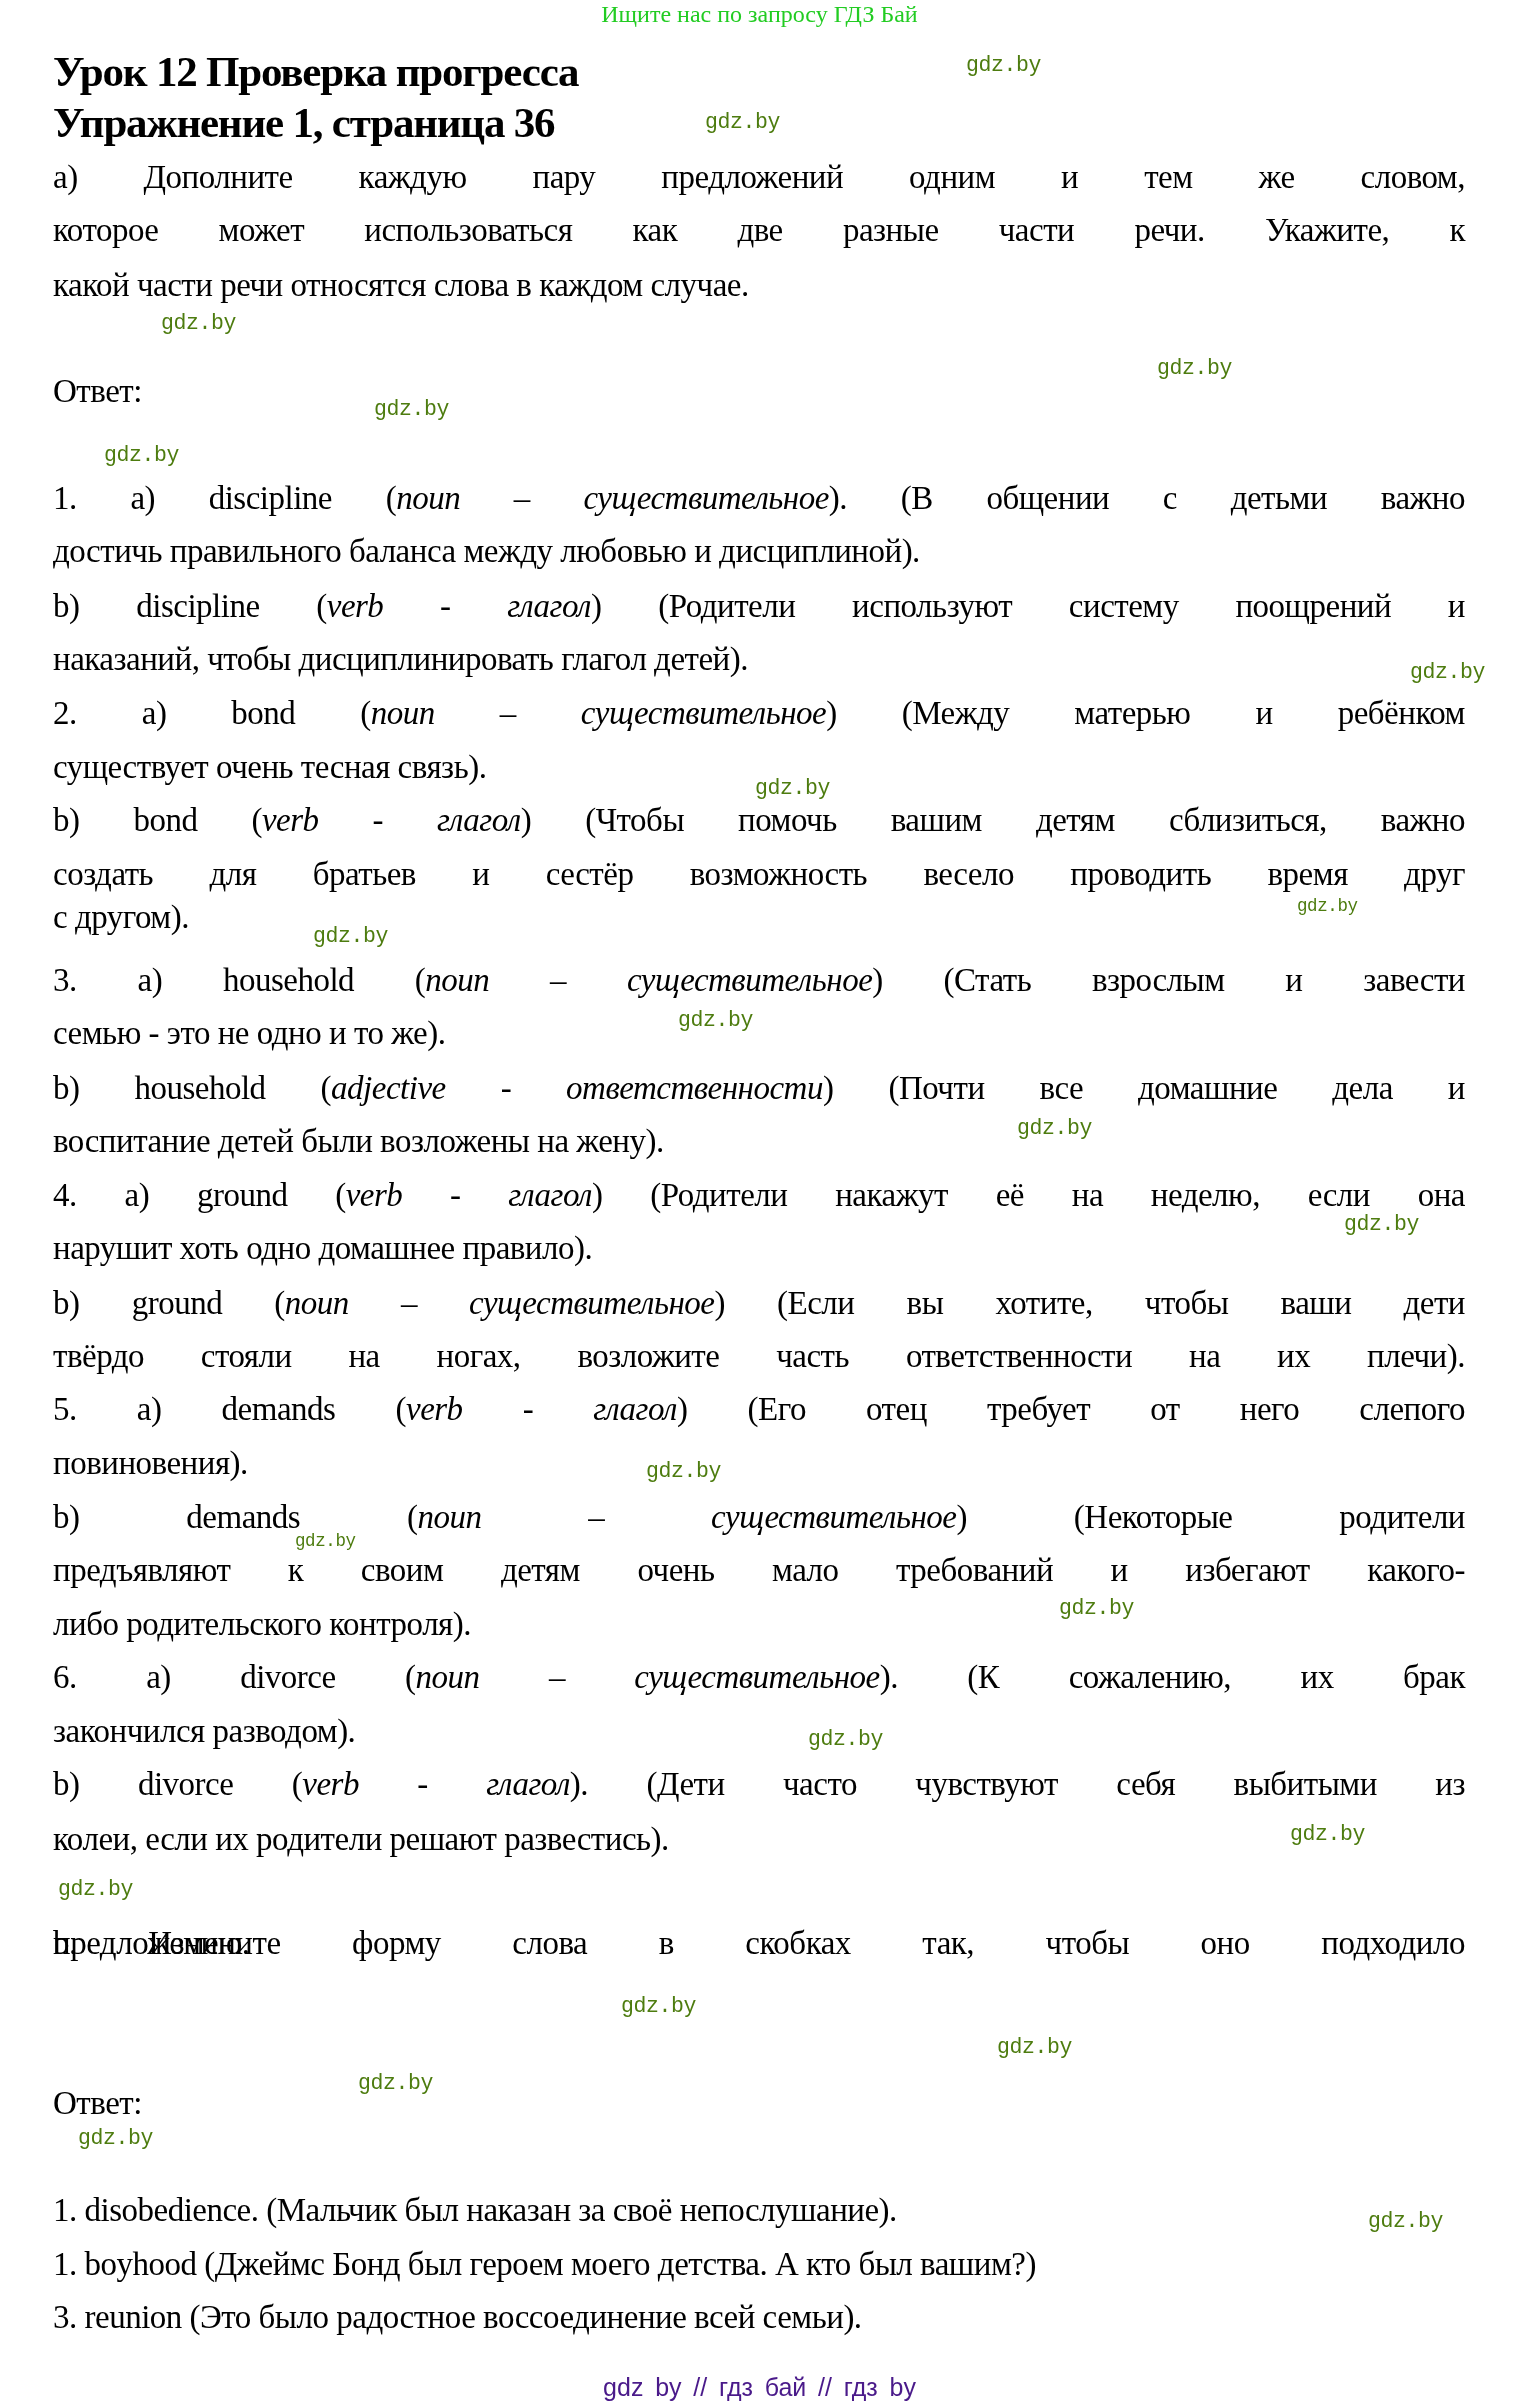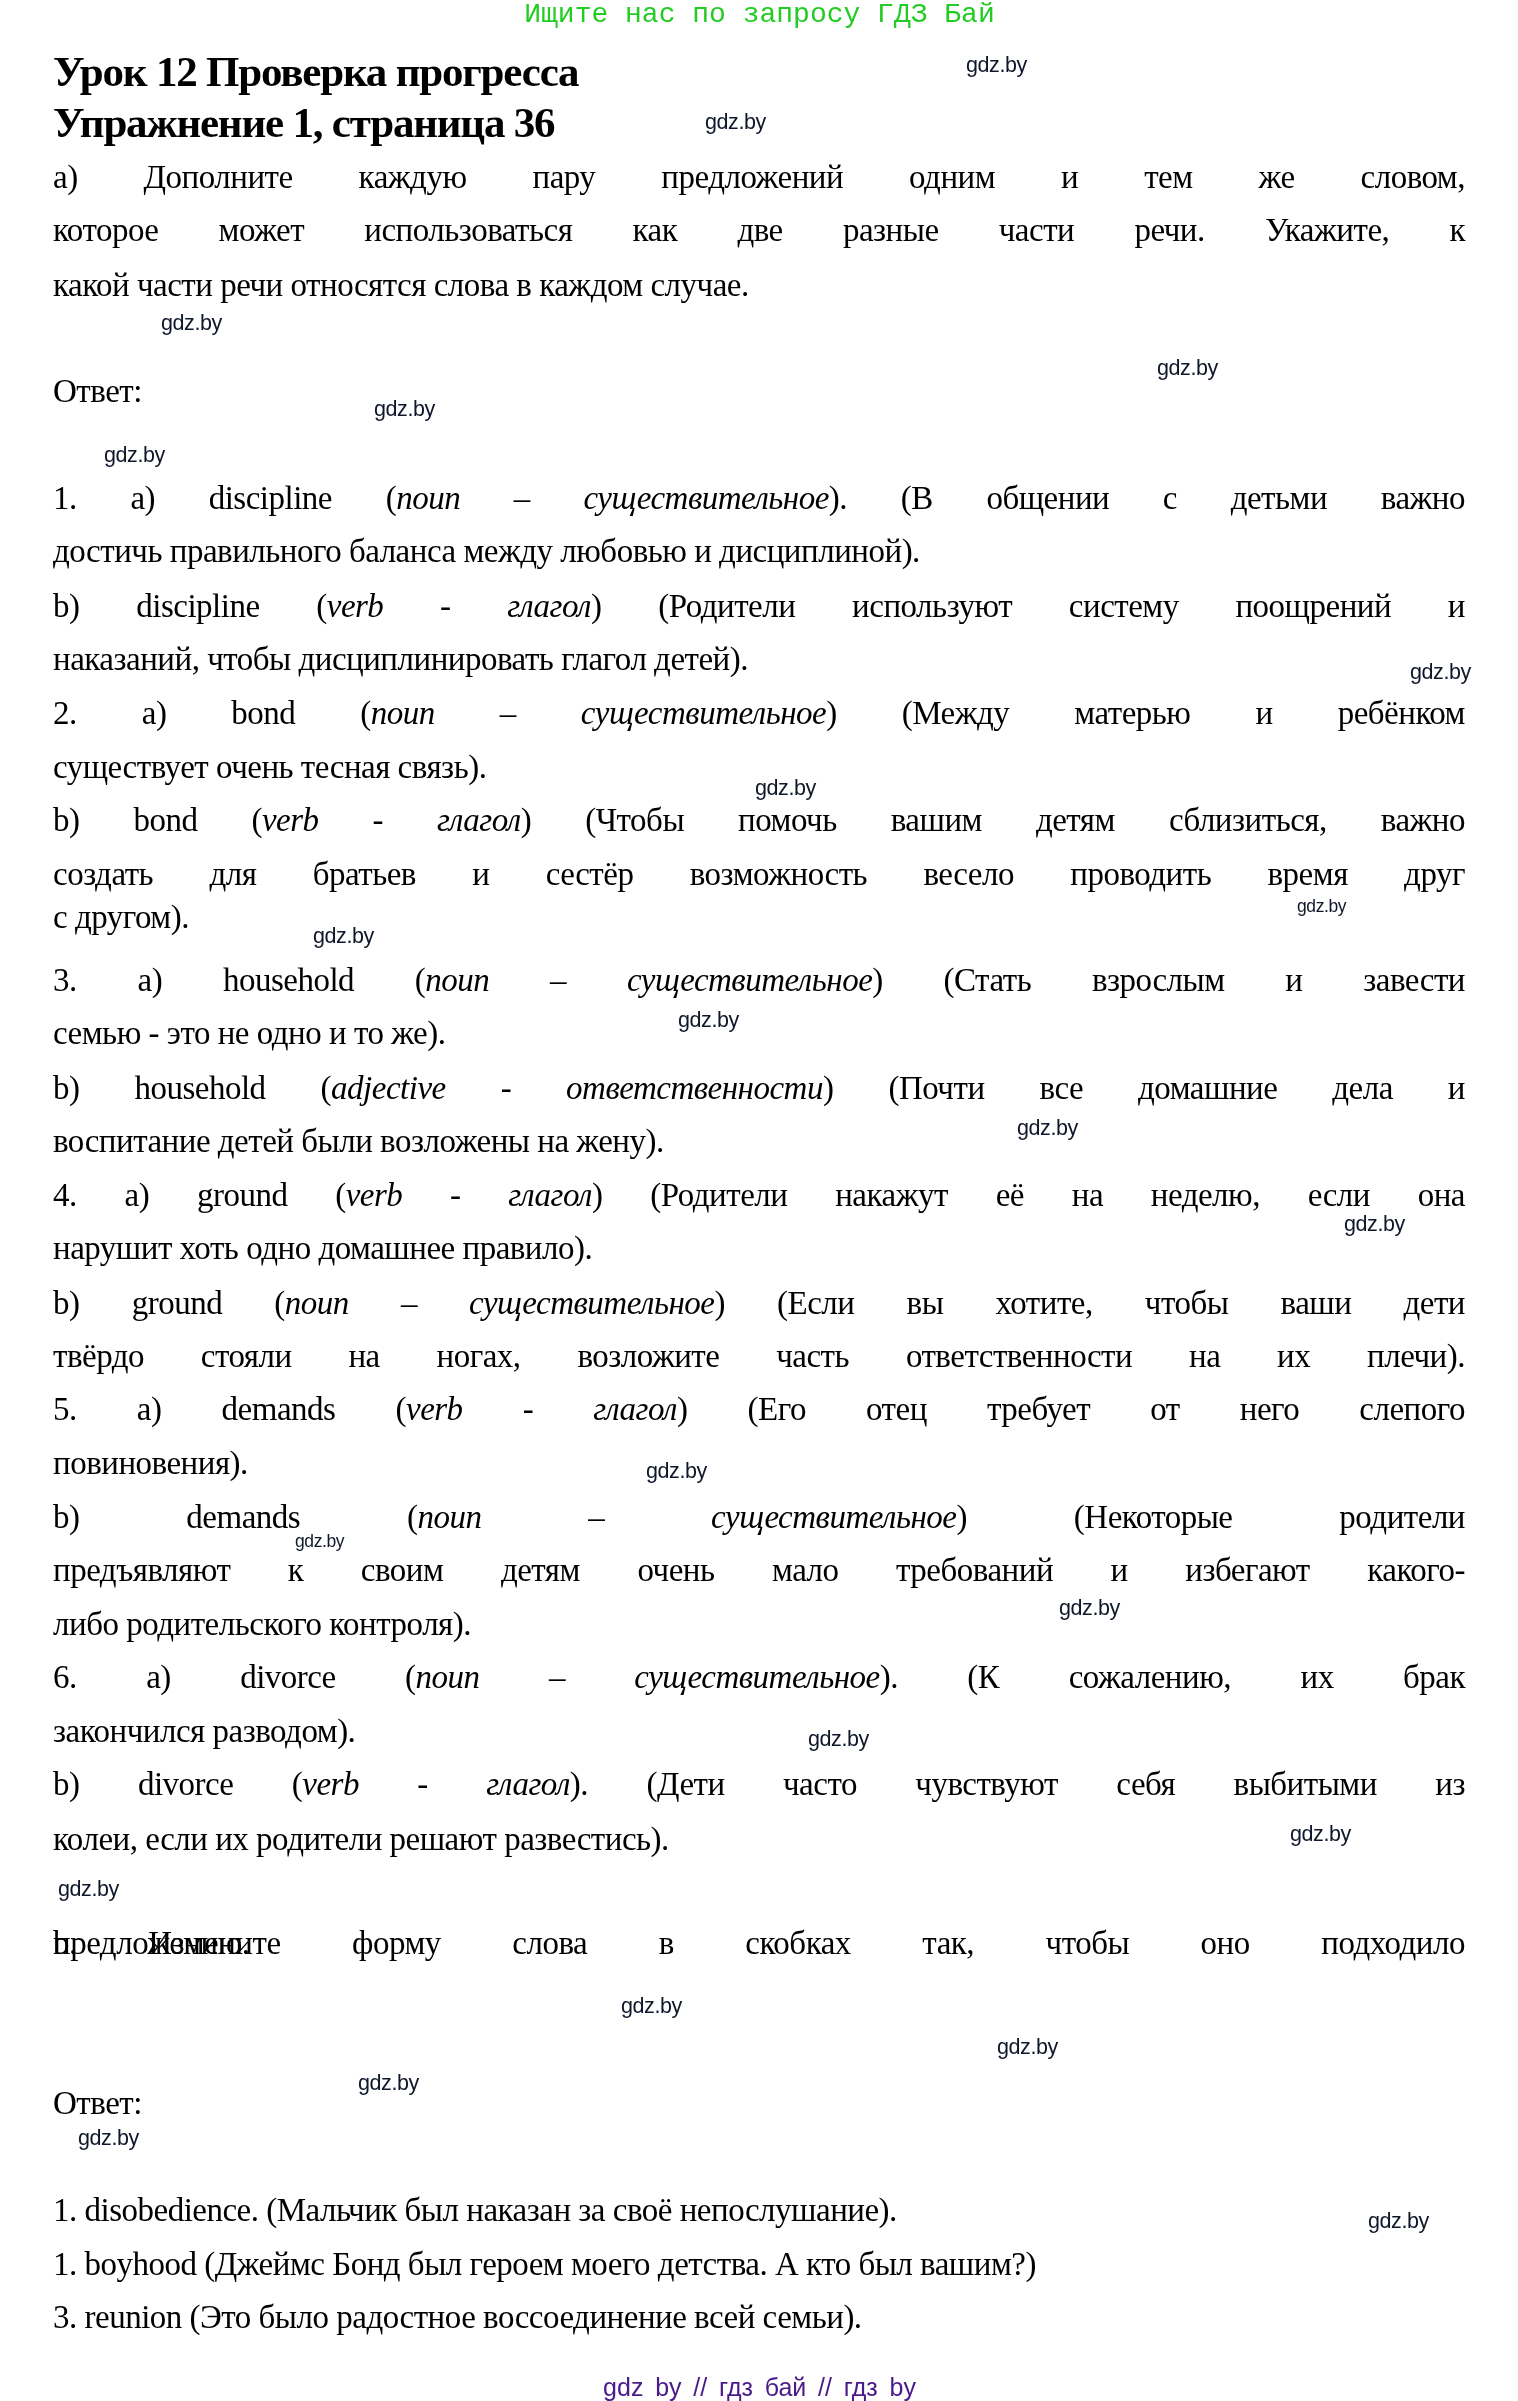--- a/index.html
+++ b/index.html
@@ -1,23 +1,23 @@
 <!DOCTYPE html>
 <html style="font-size:12.7px"><head>
 <meta charset="utf-8">
 <style>
   html, body { margin:0; padding:0; background:#ffffff; }
   body { width:1519px; height:2401px; position:relative; overflow:hidden; font-family:"Liberation Serif", serif; color:#000; }
-  .hdr { position:absolute; left:0; width:1519px; top:0; height:29px; text-align:center; font-family:Liberation Mono, monospace; font-size:28px; line-height:29px; color:#22cc22; }
+  .hdr { position:absolute; left:0; width:1519px; top:0; height:29px; text-align:center; font-family:Liberation Serif, serif; font-size:24px; line-height:29px; color:#22cc22; }
   .ftr { position:absolute; left:0; width:1519px; top:2370px; height:35px; text-align:center; font-family:"Liberation Sans", sans-serif; font-size:25px; line-height:35px; color:#4a1a8a; word-spacing:4.8px; }
   .title { position:absolute; left:53px; font-weight:bold; font-size:43px; line-height:51px; letter-spacing:-1.2px; white-space:nowrap; }
   .line { position:absolute; left:53px; width:1412px; font-size:33px; line-height:51px; white-space:nowrap; letter-spacing:-0.5px; }
   .just { text-align:justify; text-align-last:justify; }
   .line i { font-style:italic; }
-  .wm { position:absolute; font-family:Liberation Sans, sans-serif; font-size:21.5px; line-height:24px; color:#0f172a; white-space:nowrap; letter-spacing:-0.4px;text-align:right; }
+  .wm { position:absolute; font-family:Liberation Mono, monospace; font-size:21.5px; line-height:24px; color:#4d7c0f; white-space:nowrap; letter-spacing:-0.4px;text-align:right; }
   .wm.sm { font-size:17.5px; }
 </style>
 </head>
 <body>
 
 <div class="hdr">Ищите нас по запросу ГДЗ Бай</div>
 
 <div class="title" style="top:46px">Урок 12 Проверка прогресса</div>
 <div class="title" style="top:97px">Упражнение 1, страница 36</div>
 

